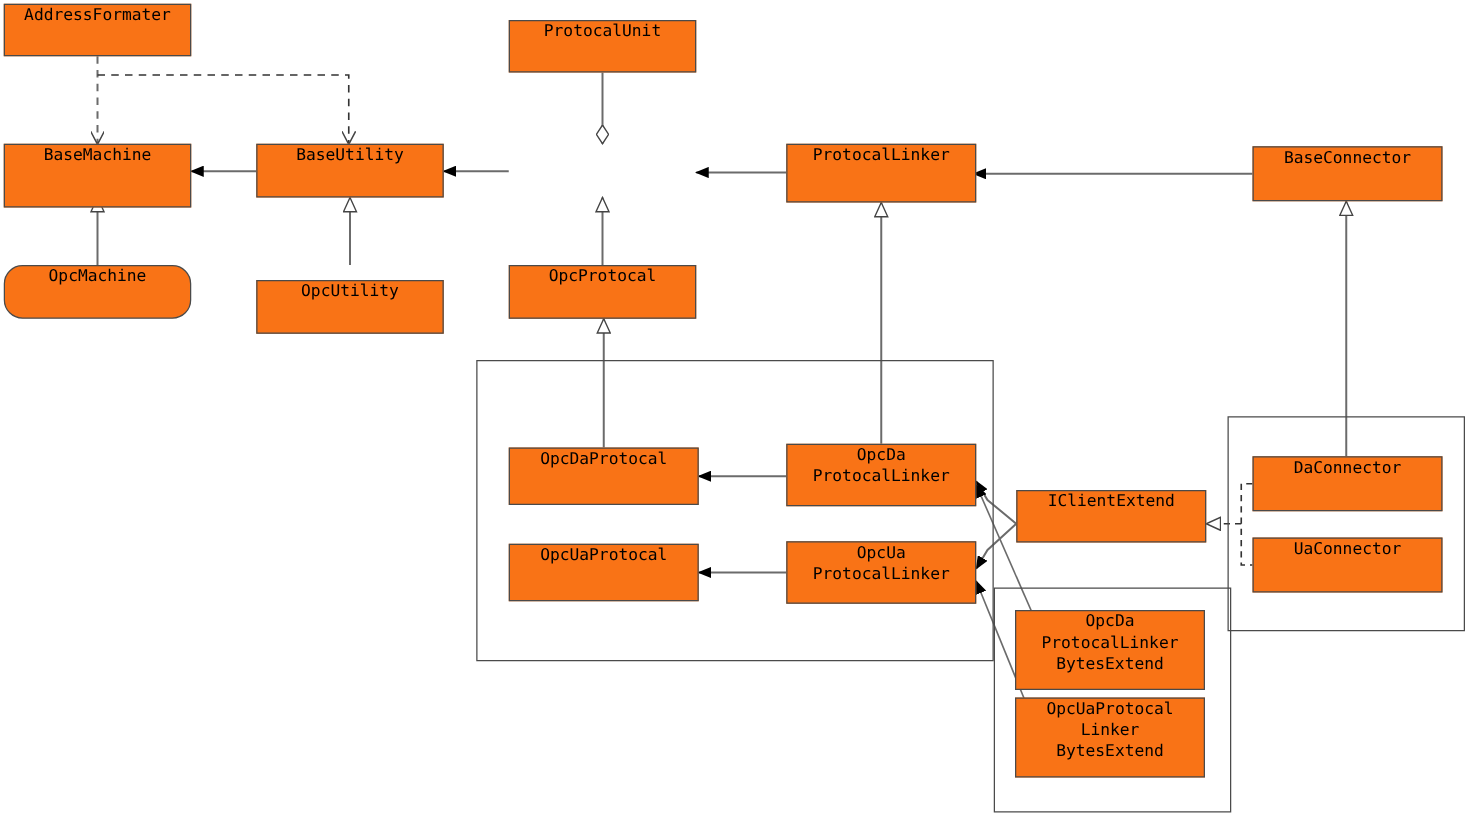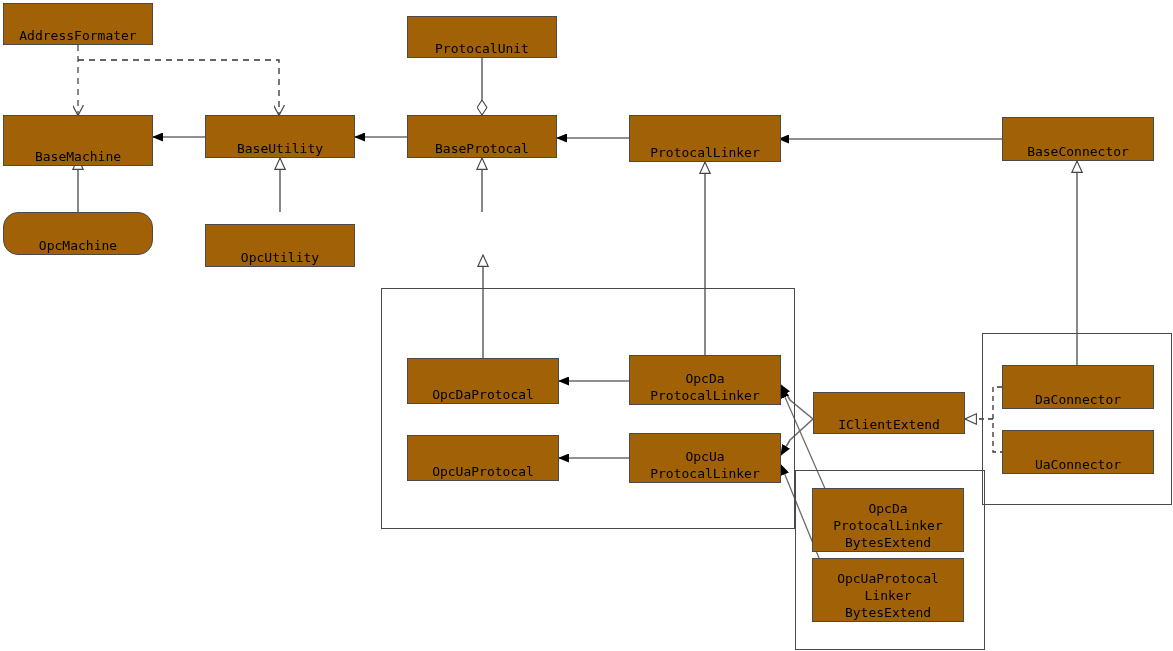--- a/index.html
+++ b/index.html
@@ -20,23 +20,23 @@
     left: 0;
     top: 0;
     width: 1173px;
     height: 651px;
     pointer-events: none;
   }
   .cls-box {
     position: absolute;
     box-sizing: border-box;
     border: 1px solid #4a4a4a;
-    background: #a16207;
+    background: #f97316;
     display: flex;
-    align-items: flex-end;
+    align-items: flex-start;
     justify-content: center;
     text-align: center;
     font-size: 13px;
     line-height: 17px;
     color: #000000;
     letter-spacing: 0px;
     white-space: pre-line;
   }
   .group-box {
     position: absolute;
@@ -127,40 +127,40 @@
   </div>
 
   <div class="cls-box" style="left:3px; top:115px; width:150px; height:51px;">
     <span class="cls-label">BaseMachine</span>
   </div>
 
   <div class="cls-box" style="left:205px; top:115px; width:150px; height:43px;">
     <span class="cls-label">BaseUtility</span>
   </div>
 
-  <div class="cls-box" style="left:407px; top:115px; width:150px; height:43px;">
-    <span class="cls-label">BaseProtocal</span>
-  </div>
 
   <div class="cls-box" style="left:629px; top:115px; width:152px; height:47px;">
     <span class="cls-label">ProtocalLinker</span>
   </div>
 
   <div class="cls-box" style="left:1002px; top:117px; width:152px; height:44px;">
     <span class="cls-label">BaseConnector</span>
   </div>
 
   <div class="cls-box" style="left:3px; top:212px; width:150px; height:43px;border-radius:15px;">
     <span class="cls-label">OpcMachine</span>
   </div>
 
   <div class="cls-box" style="left:205px; top:212px; width:150px; height:43px;margin-top:12px;">
     <span class="cls-label">OpcUtility</span>
   </div>
 
+  <div class="cls-box" style="left:407px; top:212px; width:150px; height:43px;">
+    <span class="cls-label">OpcProtocal</span>
+  </div>
 
   <div class="cls-box" style="left:407px; top:358px; width:152px; height:46px;">
     <span class="cls-label">OpcDaProtocal</span>
   </div>
 
   <div class="cls-box" style="left:407px; top:435px; width:152px; height:46px;">
     <span class="cls-label">OpcUaProtocal</span>
   </div>
 
   <div class="cls-box" style="left:629px; top:355px; width:152px; height:50px;">

